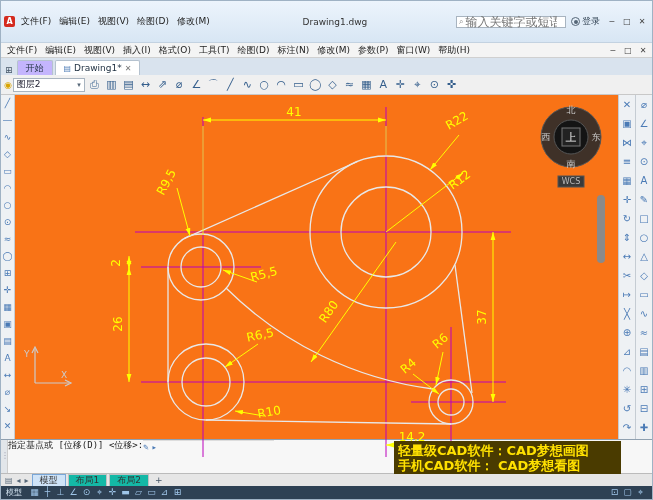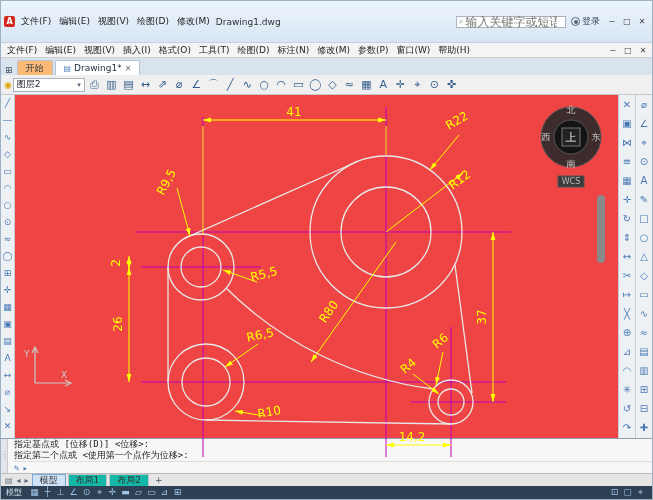--- a/index.html
+++ b/index.html
@@ -5,63 +5,63 @@
   *{box-sizing:border-box;margin:0;padding:0}
   html,body{width:653px;height:500px;overflow:hidden}
   body{font-family:"DejaVu Sans",sans-serif;background:#f0f0f0}
   .app{width:653px;height:500px;display:flex;flex-direction:column;position:relative;background:#f0f0f0;overflow:hidden;border:1px solid #9fb2c4}
 
   
   .title-bar{flex:0 0 16px;background:linear-gradient(#ecf4fc,#d8e6f4);display:flex;align-items:center;font-size:9px;color:#222;gap:2px;padding:0 3px;border-bottom:1px solid #c3d2e1}
   .logo{width:11px;height:11px;background:#d42a1e;color:#fff;font-size:8px;font-weight:bold;display:flex;align-items:center;justify-content:center;border-radius:2px;flex:0 0 auto}
   .tb-menus{display:flex}
   .tb-menu{padding:0 4px;white-space:nowrap}
-  .doc-title{flex:1;color:#333;white-space:nowrap;overflow:hidden}
+  .doc-title{flex:1;text-align:center;color:#333;white-space:nowrap;overflow:hidden}
   .search-box{display:flex;align-items:center;background:#fff;border:1px solid #a8b4c0;height:12px;width:110px;font-size:8px;color:#777;padding:0 2px;gap:2px}
   .search-box input{border:none;outline:none;font-size:12px;width:92px;color:#444;background:transparent;font-family:Liberation Sans, sans-serif}
   .user-area{display:flex;align-items:center;gap:2px;padding:14px 3px;color:#345}
   .user-glyph{width:9px;height:9px;border-radius:50%;border:1px solid #567;position:relative}
   .user-glyph:after{content:"";position:absolute;left:1.5px;top:1.5px;width:4px;height:4px;border-radius:50%;background:#567}
   .win-controls{display:flex;gap:1px}
   .win-btn{width:14px;height:12px;font-size:8px;display:flex;align-items:center;justify-content:center;color:#444}
 
   
   .menu-bar{flex:0 0 15px;background:#f4f4f4;border-bottom:1px solid #d0d0d0;display:flex;align-items:center;font-size:9px;padding:0 2px;color:#222}
   .menu-item{padding:0 4px;white-space:nowrap}
   .menu-bar .win-controls{margin-left:auto}
 
   
   .doc-tabs{flex:0 0 17px;background:#d9e3ee;display:flex;align-items:flex-end;font-size:9px;padding:0 2px;gap:2px;color:#234}
   .grid-icon{font-size:9px;padding:0 2px;color:#456}
-  .tab{padding:1px 8px;border:1px solid #b5c2cf;border-bottom:none;border-radius:2px 2px 0 0;background:#fdba74;display:flex;gap:3px;align-items:center;height:15px}
+  .tab{padding:1px 8px;border:1px solid #b5c2cf;border-bottom:none;border-radius:2px 2px 0 0;background:#c4b5fd;display:flex;gap:3px;align-items:center;height:15px}
   .tab.active{background:#fff}
   .tab .t-close{color:#777;font-size:8px}
   .tab .t-page{color:#4a7ab5;font-size:8px}
 
   
   .toolbar{flex:0 0 20px;background:#f0f0f0;border-bottom:1px solid #c8c8c8;display:flex;align-items:center;font-size:9px;padding:0 3px;gap:1px;overflow:hidden}
   .bulb{color:#d9a400;font-size:9px}
   .layer-combo{display:flex;align-items:center;gap:3px;background:#fff;border:1px solid #a8b4c0;height:14px;padding:0 3px;width:72px;font-size:9px;color:#223;flex:0 0 auto}
   .layer-combo .arrow{margin-left:auto;color:#567;font-size:7px}
   .tool-icons{display:flex;flex:1;overflow:hidden}
   .tool-icons .icon{width:17px;height:16px;display:flex;align-items:center;justify-content:center;font-size:11px;color:#345e8c;flex:0 0 auto}
 
   
   .main{flex:1;display:flex;min-height:0}
   .side-strip{width:14px;background:#eef1f4;border-right:1px solid #c5ccd3;display:flex;flex-direction:column;align-items:center;overflow:hidden;flex:0 0 14px}
   .side-strip .icon{font-size:9px;line-height:17px;color:#4a7ab5}
   .right-strip{width:17px;background:#eef1f4;border-left:1px solid #c5ccd3;display:flex;flex-direction:column;align-items:center;overflow:hidden;flex:0 0 17px}
   .right-strip .icon{font-size:10px;line-height:19px;color:#4a7ab5}
-  .canvas{flex:1;position:relative;background:#ef4444;min-width:0}
+  .canvas{flex:1;position:relative;background:#f97316;min-width:0}
   .canvas svg{position:absolute;left:0;top:0}
 
   
   .command{flex:0 0 34px;background:#f7f7f7;border-top:1px solid #8fa0b0;display:flex;font-family:"DejaVu Sans Mono",monospace}
   .cmd-handle{width:7px;background:#e2e6ea;border-right:1px solid #ccc;color:#99a;font-size:8px;text-align:center;line-height:32px}
-  .cmd-lines{flex:1;display:flex;flex-direction:column;font-size:9px;color:#222;padding-left:6px;min-width:0}
+  .cmd-lines{flex:1;display:flex;flex-direction:row;font-size:9px;color:#222;padding-left:0;min-width:0}
   .cmd-line{height:11px;line-height:11px;white-space:nowrap;overflow:hidden}
   .cmd-input-row{height:12px;display:flex;align-items:center;gap:3px;border-top:1px solid #ddd}
   .cmd-input-row .cmd-ico{color:#4a7ab5;font-size:9px}
   .cmd-input-row input{flex:1;border:none;outline:none;font:inherit;font-size:9px;background:transparent;color:#222}
 
   
   .layout-row{flex:0 0 13px;background:#e6e6e6;border-top:1px solid #bbb;display:flex;align-items:center;font-size:9px;gap:2px;padding:0 3px;color:#333}
   .l-icon{color:#567;font-size:8px;padding:0 1px}
   .ltab{padding:0 7px;height:12px;line-height:11px;background:#14b8a6;border:1px solid #c0c0c0;border-bottom:none;white-space:nowrap}
   .ltab.active{background:#cfe3f7;border-color:#7aa7d8}
@@ -337,21 +337,20 @@
         <span class="icon">⊞</span>
         <span class="icon">⊟</span>
         <span class="icon">✚</span>
       </div>
   </div>
 
   <div class="command">
     <div class="cmd-handle">⋮</div>
     <div class="cmd-lines">
       <div class="cmd-line">指定基点或 [位移(D)] &lt;位移&gt;:</div>
-      <div class="cmd-line">指定第二个点或 &lt;使用第一个点作为位移&gt;:</div>
       <div class="cmd-input-row">
         <span class="cmd-ico">✎</span>
         <span class="cmd-ico">▸</span>
         <input value="" style="">
       </div>
     </div>
   </div>
 
   <div class="layout-row">
     <span class="l-icon">▤</span>
@@ -379,14 +378,18 @@
         <span class="icon">⊿</span>
         <span class="icon">⊞</span>
       </div>
     <div class="right-group">
         <span class="icon">⊡</span>
         <span class="icon">▢</span>
         <span class="icon">⌖</span>
       </div>
   </div>
 
+  <div class="promo">
+    <div>轻量级CAD软件：CAD梦想画图</div>
+    <div>手机CAD软件： CAD梦想看图</div>
+  </div>
 
 </div>
 
 </body></html>

